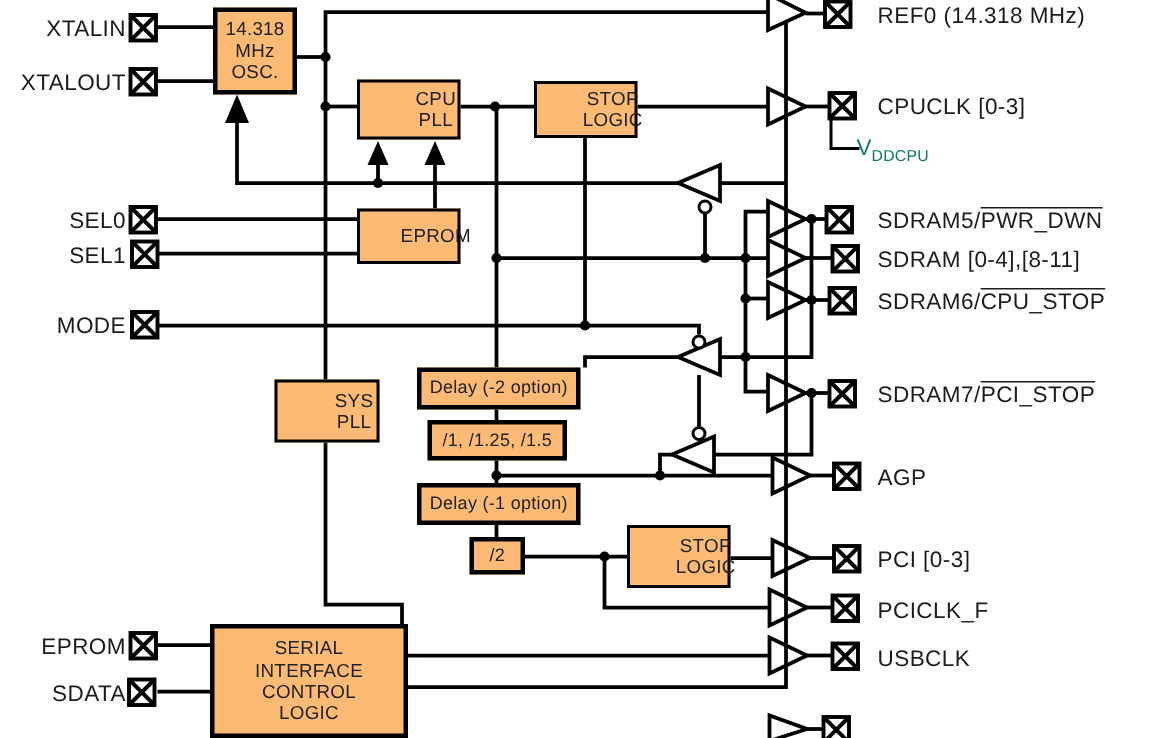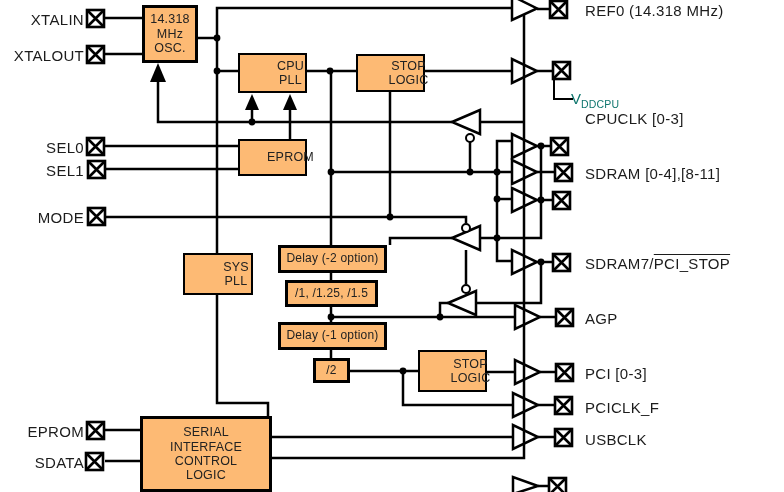--- a/index.html
+++ b/index.html
@@ -273,26 +273,32 @@
   <div class="plabel lft" style="top:47px;">XTALOUT</div>
   <div class="plabel lft" style="top:139px;">SEL0</div>
   <div class="plabel lft" style="top:162px;">SEL1</div>
   <div class="plabel lft" style="top:209px;">MODE</div>
   <div class="plabel lft" style="top:423px;">EPROM</div>
   <div class="plabel lft" style="top:454px;">SDATA</div>
 
   <div class="plabel right" style="top:2px;">
     <span>REF0 (14.318 MHz)</span><span class="ovl"></span>
   </div>
-  <div class="plabel right" style="top:63px;margin-top:47px;">
+  <div class="plabel right" style="top:63px;">
     <span>CPUCLK [0-3]</span><span class="ovl"></span>
+  </div>
+  <div class="plabel right" style="top:139px;">
+    <span>SDRAM5/</span><span class="ovl">PWR_DWN</span>
   </div>
   <div class="plabel right" style="top:165px;">
     <span>SDRAM [0-4],[8-11]</span><span class="ovl"></span>
   </div>
+  <div class="plabel right" style="top:193px;">
+    <span>SDRAM6/</span><span class="ovl">CPU_STOP</span>
+  </div>
   <div class="plabel right" style="top:255px;">
     <span>SDRAM7/</span><span class="ovl">PCI_STOP</span>
   </div>
   <div class="plabel right" style="top:310px;">
     <span>AGP</span><span class="ovl"></span>
   </div>
   <div class="plabel right" style="top:365px;">
     <span>PCI [0-3]</span><span class="ovl"></span>
   </div>
   <div class="plabel right" style="top:399px;">

